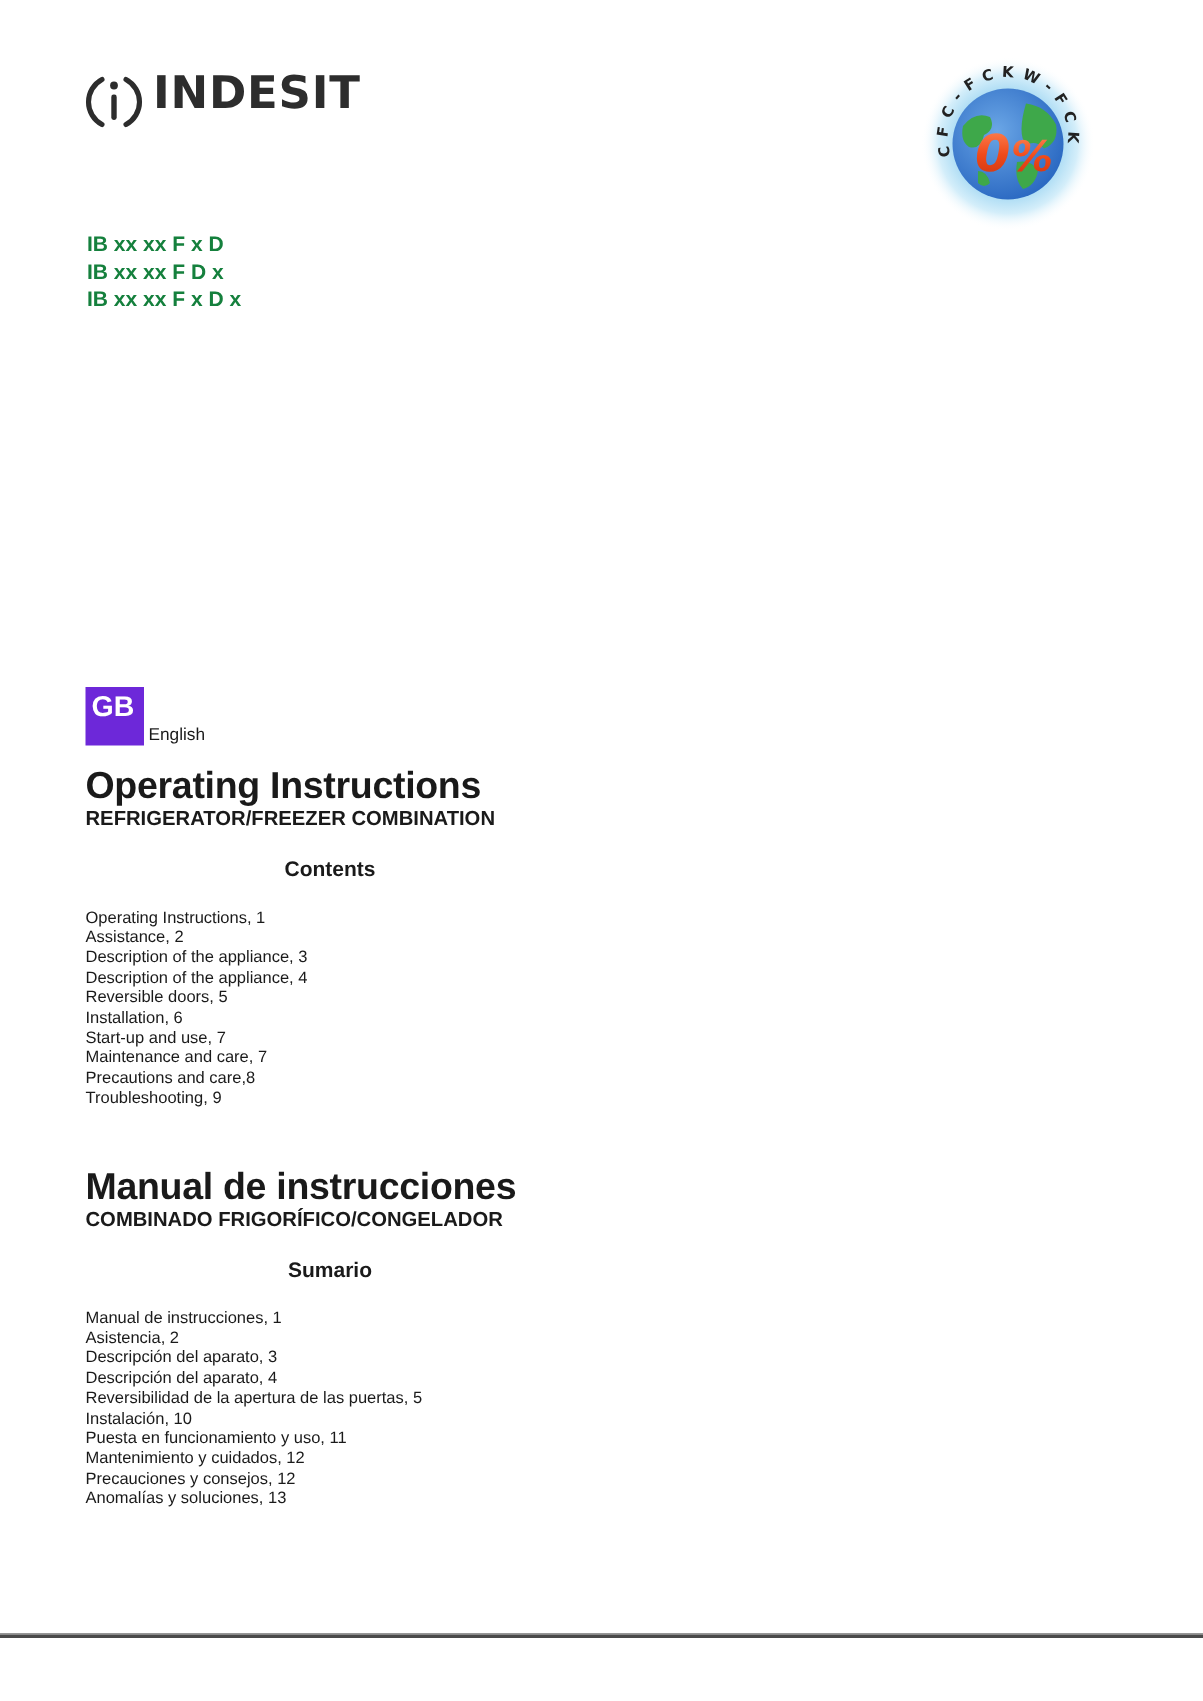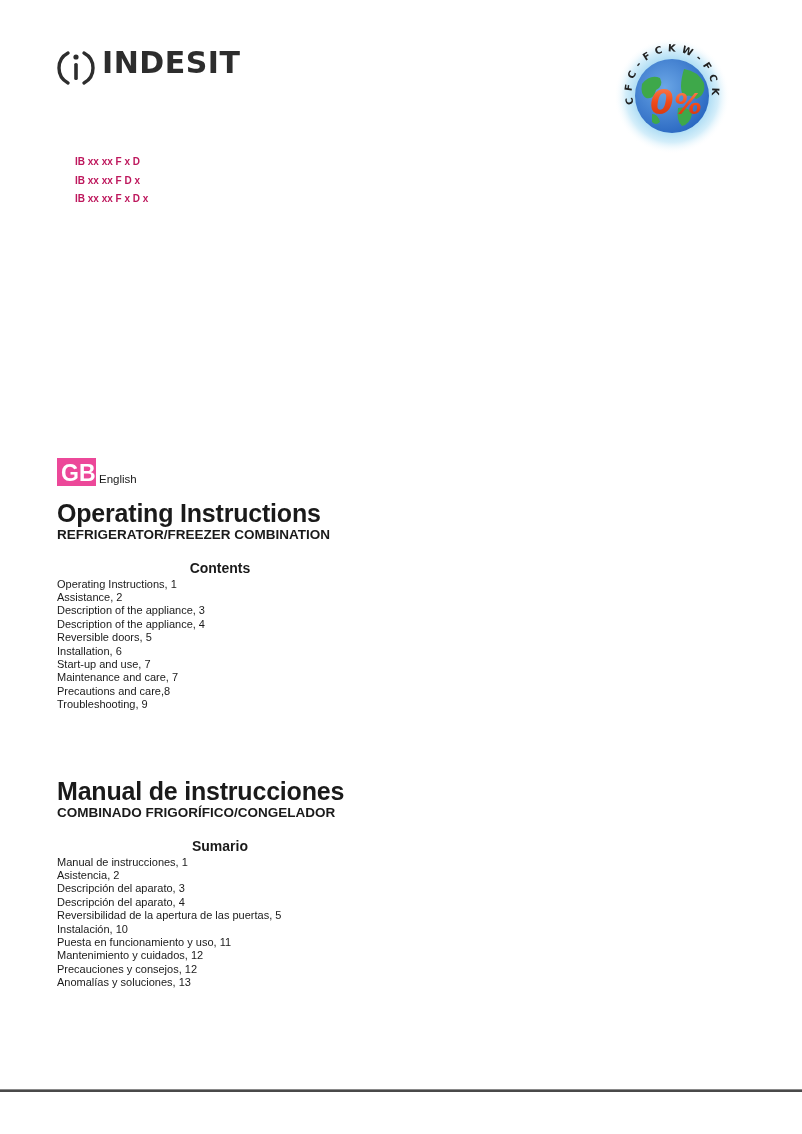--- a/index.html
+++ b/index.html
@@ -5,30 +5,30 @@
     * { margin: 0; padding: 0; box-sizing: border-box; }
     html, body { width: 802px; height: 1134px; background: #ffffff; overflow: hidden; }
     body { position: relative; font-family: "Liberation Sans", sans-serif; color: #1a1a1a; }
 
     .logo { position: absolute; left: 56px; top: 48px; display: flex; }
     .logo svg { display: block; }
     .logo-text { font-family: "DejaVu Sans", sans-serif; font-weight: bold; font-size: 30px; letter-spacing: 0.5px; color: #2d2d2d; margin-left: 6px; line-height: 1; }
 
     .badge { position: absolute; left: 612px; top: 34px; width: 120px; height: 120px; }
 
-    .models { position: absolute; left: 75px; top: 153px; font-weight: bold; font-size: 10px; line-height: 18.5px; color: #be185d; }
+    .models { position: absolute; left: 58px; top: 153px; font-weight: bold; font-size: 14px; line-height: 18.5px; color: #15803d; }
 
     .section { position: absolute; left: 57px; }
     .lang-row { display: flex; align-items: flex-end; }
-    .lang-box { width: 39px; height: 28px; background: #ec4899; color: #ffffff; font-weight: bold; font-size: 23px; padding: 4px 0 0 4px; line-height: 1; }
+    .lang-box { width: 39px; height: 39px; background: #6d28d9; color: #ffffff; font-weight: bold; font-size: 19px; padding: 4px 0 0 4px; line-height: 1; }
     .lang-name { font-weight: normal; font-size: 11.5px; margin-left: 3px; margin-bottom: 1px; line-height: 1; text-align: center; }
     .title { font-weight: bold; font-size: 25px; line-height: 1; margin-top: 15px; letter-spacing: -0.2px; }
     .subtitle { font-weight: bold; font-size: 13.5px; line-height: 1; margin-top: 2px; }
     .contents-head { font-weight: bold; font-size: 14px; width: 326px; text-align: center; margin-top: 19px; line-height: 1; }
-    .toc { list-style: none; margin-top: 3px; font-size: 11px; line-height: 13.4px; color: #1a1a1a; }
+    .toc { list-style: none; margin-top: 20px; font-size: 11px; line-height: 13.4px; color: #1a1a1a; }
 
     .bottom-rule { position: absolute; left: 0; top: 1089px; width: 802px; height: 3px; background: #4a4a4a; border-top: 1px solid #8a8a8a; }
   </style>
 </head>
 <body>
 
 <div class="logo">
   <svg width="40" height="40" viewBox="0 0 40 40">
     <path d="M12 5 A17 17 0 0 0 12 35" fill="none" stroke="#2d2d2d" stroke-width="3.4" stroke-linecap="round"></path>
     <path d="M28 5 A17 17 0 0 1 28 35" fill="none" stroke="#2d2d2d" stroke-width="3.4" stroke-linecap="round"></path>

